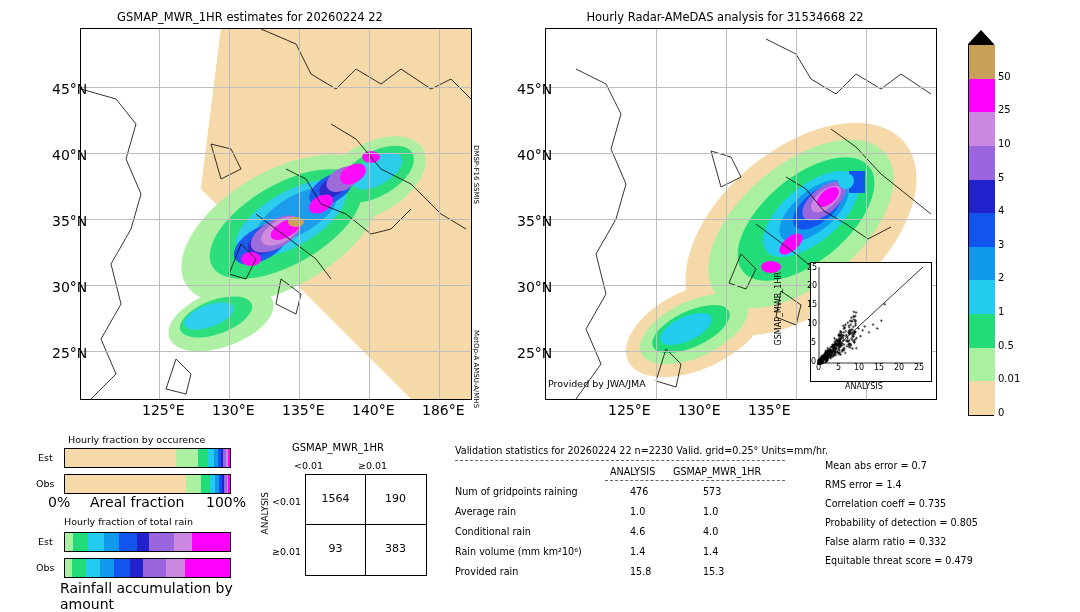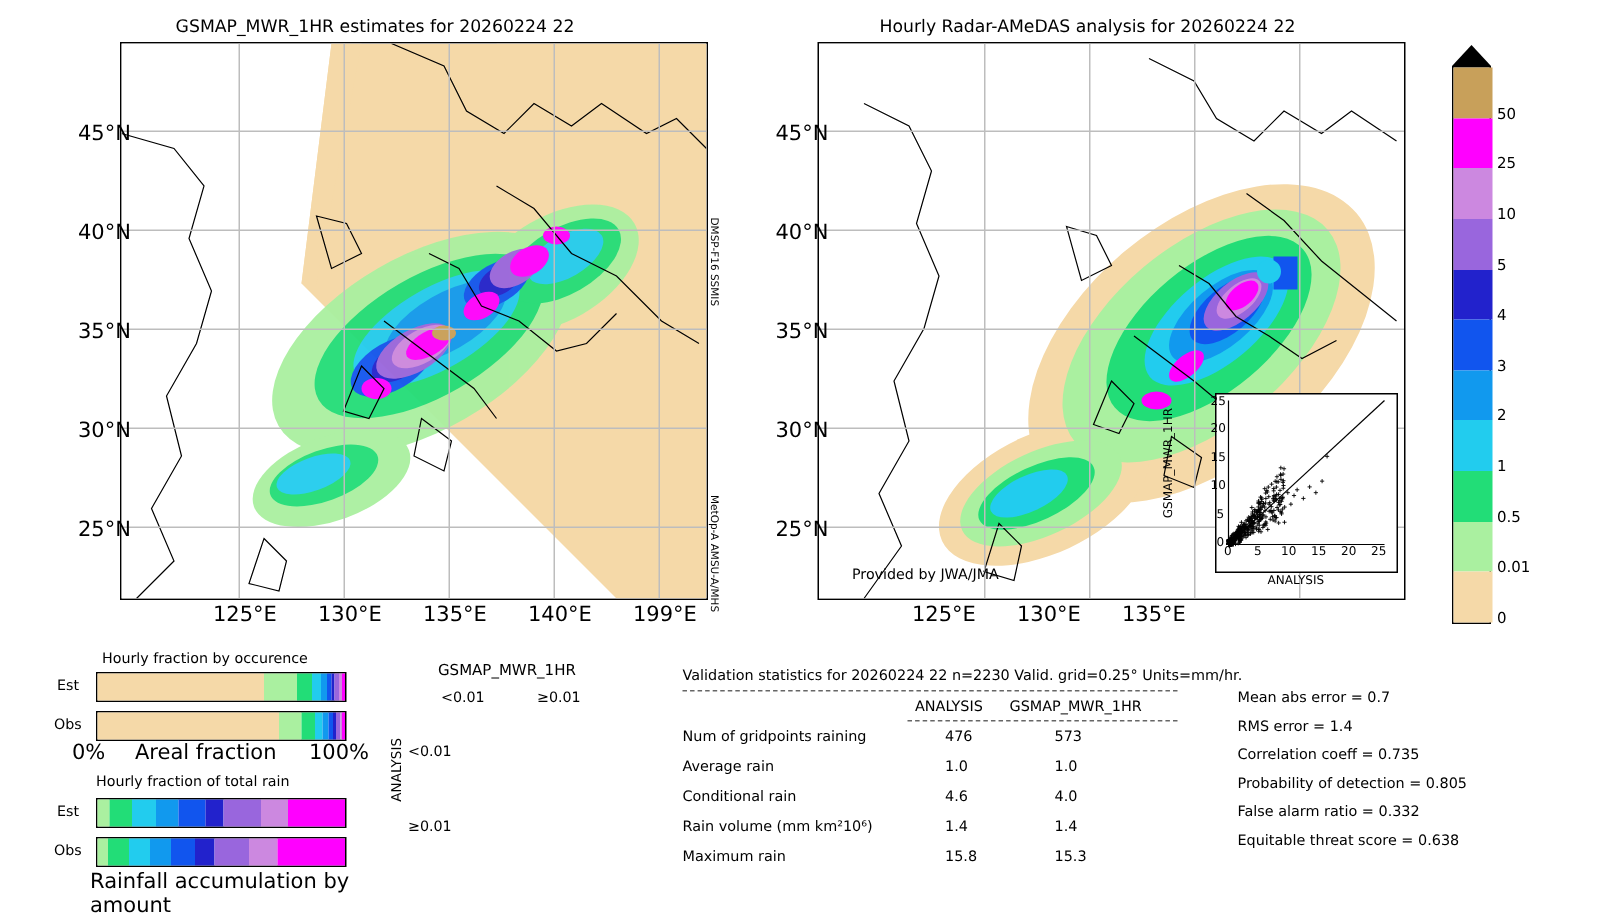--- a/index.html
+++ b/index.html
@@ -104,28 +104,28 @@
   <div class="glabel" style="left:52px;top:81px;">45°N</div>
   <div class="glabel" style="left:52px;top:147px;">40°N</div>
   <div class="glabel" style="left:52px;top:213px;">35°N</div>
   <div class="glabel" style="left:52px;top:279px;">30°N</div>
   <div class="glabel" style="left:52px;top:345px;">25°N</div>
 
   <div class="glabel" style="left:142px;top:402px;">125°E</div>
   <div class="glabel" style="left:212px;top:402px;">130°E</div>
   <div class="glabel" style="left:282px;top:402px;">135°E</div>
   <div class="glabel" style="left:352px;top:402px;">140°E</div>
-  <div class="glabel" style="left:422px;top:402px;">199°E</div>
+  <div class="glabel" style="left:422px;top:402px;">186°E</div>
 
   <div class="sidetext" style="left:472px;top:145px;">DMSP-F16 SSMIS</div>
   <div class="sidetext" style="left:472px;top:330px;">MetOp-A AMSU-A/MHS</div>
 </div>
 
 <div class="panel" style="left:500px;top:0;width:460px;height:430px;">
-  <div class="title" style="position:absolute;left:0px;top:10px;width:450px;">Hourly Radar-AMeDAS analysis for 20260224 22</div>
+  <div class="title" style="position:absolute;left:0px;top:10px;width:450px;">Hourly Radar-AMeDAS analysis for 31534668 22</div>
 
   <div class="map-frame" style="left:45px;top:28px;width:390px;height:370px;">
     <div class="ocean"></div>
 
     <svg width="390" height="370" style="position:absolute;left:0;top:0;">
       <g>
         <ellipse cx="255" cy="200" rx="135" ry="80" fill="#f5d9a8" transform="rotate(-40 255 200)"></ellipse>
         <ellipse cx="150" cy="300" rx="75" ry="40" fill="#f5d9a8" transform="rotate(-25 150 300)"></ellipse>
         <ellipse cx="255" cy="195" rx="110" ry="60" fill="#aaf0a0" transform="rotate(-40 255 195)"></ellipse>
         <ellipse cx="148" cy="300" rx="58" ry="28" fill="#aaf0a0" transform="rotate(-25 148 300)"></ellipse>
@@ -173,21 +173,21 @@
 
   <div class="glabel" style="left:17px;top:81px;">45°N</div>
   <div class="glabel" style="left:17px;top:147px;">40°N</div>
   <div class="glabel" style="left:17px;top:213px;">35°N</div>
   <div class="glabel" style="left:17px;top:279px;">30°N</div>
   <div class="glabel" style="left:17px;top:345px;">25°N</div>
   <div class="glabel" style="left:108px;top:402px;">125°E</div>
   <div class="glabel" style="left:178px;top:402px;">130°E</div>
   <div class="glabel" style="left:248px;top:402px;">135°E</div>
 
-  <div class="provided" style="left:68px;top:378px;">Provided by JWA/JMA</div>
+  <div class="provided" style="left:48px;top:378px;">Provided by JWA/JMA</div>
 
   <div class="scat-frame" style="left:310px;top:262px;width:120px;height:118px;">
     <svg width="118" height="116">
       <line x1="8" y1="100" x2="112" y2="100" stroke="#000" stroke-width="0.8"></line>
       <line x1="8" y1="100" x2="8" y2="4" stroke="#000" stroke-width="0.8"></line>
       <line x1="8" y1="100" x2="112" y2="4" stroke="#000" stroke-width="0.8"></line>
       <g fill="none" stroke="#000" stroke-width="0.6">
         <g id="pts"></g>
       </g>
       <g id="scatter-points" fill="#000">
@@ -783,20 +783,28 @@
 </div>
 
 <div class="panel" style="left:260px;top:434px;width:170px;height:160px;">
   <div class="bt" style="position:absolute;left:32px;top:8px;">GSMAP_MWR_1HR</div>
   <div class="small" style="position:absolute;left:34px;top:26px;">&lt;0.01</div>
   <div class="small" style="position:absolute;left:98px;top:26px;">≥0.01</div>
   <div class="scat-ylab" style="left:0px;top:58px;font-size:9px;">ANALYSIS</div>
   <div class="small" style="position:absolute;left:12px;top:62px;"><span>&lt;0.01</span></div>
   <div class="small" style="position:absolute;left:12px;top:112px;"><span>≥0.01</span></div>
 
+  <div class="cont-box" style="left:45px;top:40px;width:120px;height:100px;">
+    <div class="hline" style="left:0;top:49px;width:120px;"></div>
+    <div class="vline" style="left:59px;top:0;height:100px;"></div>
+    <div class="cont-cell" style="left:0;top:17px;width:59px;">1564</div>
+    <div class="cont-cell" style="left:60px;top:17px;width:59px;">190</div>
+    <div class="cont-cell" style="left:0;top:67px;width:59px;">93</div>
+    <div class="cont-cell" style="left:60px;top:67px;width:59px;">383</div>
+  </div>
 </div>
 
 <div class="panel" style="left:455px;top:440px;width:615px;height:170px;">
   <div class="statline" style="position:absolute;left:0;top:5px;">Validation statistics for 20260224 22  n=2230 Valid. grid=0.25°  Units=mm/hr.</div>
   <div style="position:absolute;left:0;top:20px;width:330px;border-top:1px dashed #666;"></div>
 
   <div class="statline" style="position:absolute;left:155px;top:26px;">ANALYSIS</div>
   <div class="statline" style="position:absolute;left:218px;top:26px;">GSMAP_MWR_1HR</div>
   <div style="position:absolute;left:150px;top:40px;width:180px;border-top:1px dashed #666;"></div>
 
@@ -815,26 +823,26 @@
         <span style="position: absolute; left: 0px;">Conditional rain</span>
         <span style="position: absolute; left: 175px; text-align: center;">4.6</span>
         <span style="position: absolute; left: 248px;">4.0</span>
       </div>
       <div style="position: relative; height: 20px; font-size: 9.6px;">
         <span style="position: absolute; left: 0px;">Rain volume (mm km²10⁶)</span>
         <span style="position: absolute; left: 175px;">1.4</span>
         <span style="position: absolute; left: 248px;">1.4</span>
       </div>
       <div style="position: relative; height: 20px; font-size: 9.6px;">
-        <span style="position: absolute; left: 0px;">Maximum rain</span>
+        <span style="position: absolute; left: 0px;">Provided rain</span>
         <span style="position: absolute; left: 175px;">15.8</span>
         <span style="position: absolute; left: 248px;">15.3</span>
       </div>
     </div>
   <div id="val-metrics" style="position:absolute;left:370px;top:20px;width:250px;">
       <div style="font-size: 9.6px; height: 19px;">Mean abs error =  0.7</div>
       <div style="font-size: 9.6px; height: 19px;">RMS error =  1.4</div>
       <div style="font-size: 9.6px; height: 19px;">Correlation coeff =  0.735</div>
       <div style="font-size: 9.6px; height: 19px;">Probability of detection =  0.805</div>
       <div style="font-size: 9.6px; height: 19px;">False alarm ratio =  0.332</div>
-      <div style="font-size: 9.6px; height: 19px;">Equitable threat score =  0.638</div>
+      <div style="font-size: 9.6px; height: 19px;">Equitable threat score =  0.479</div>
     </div>
 </div>
 
 </body></html>

